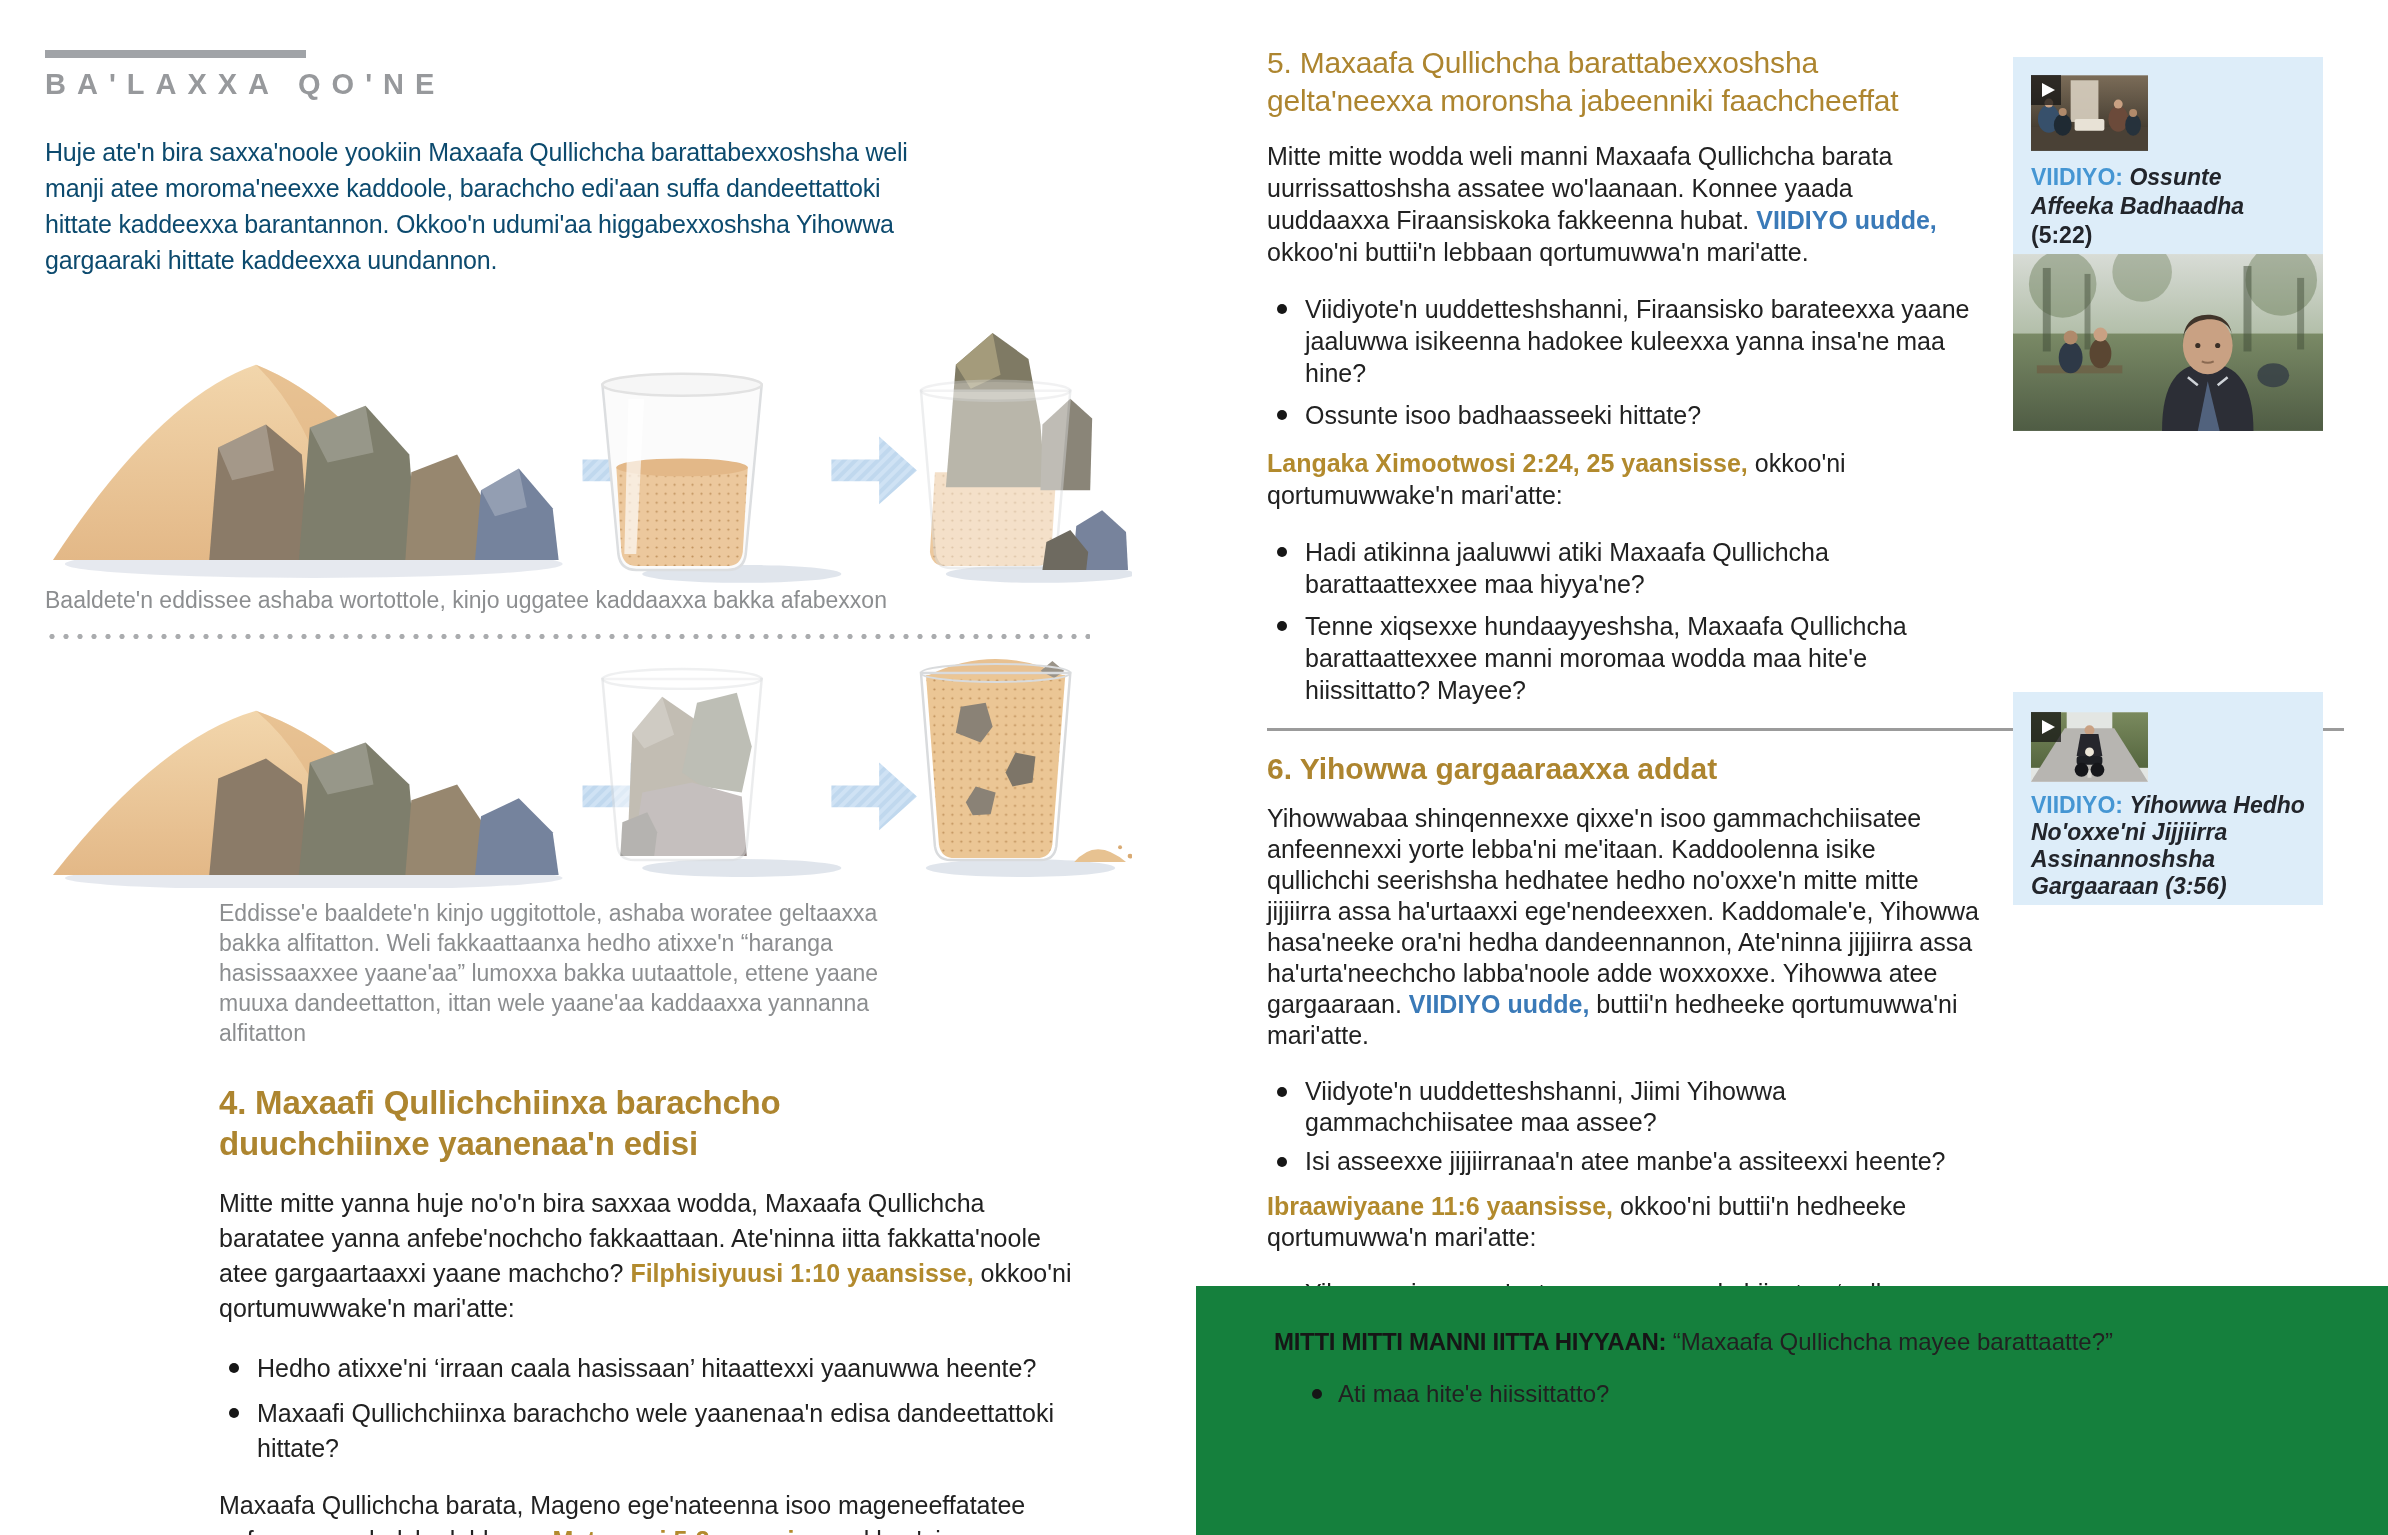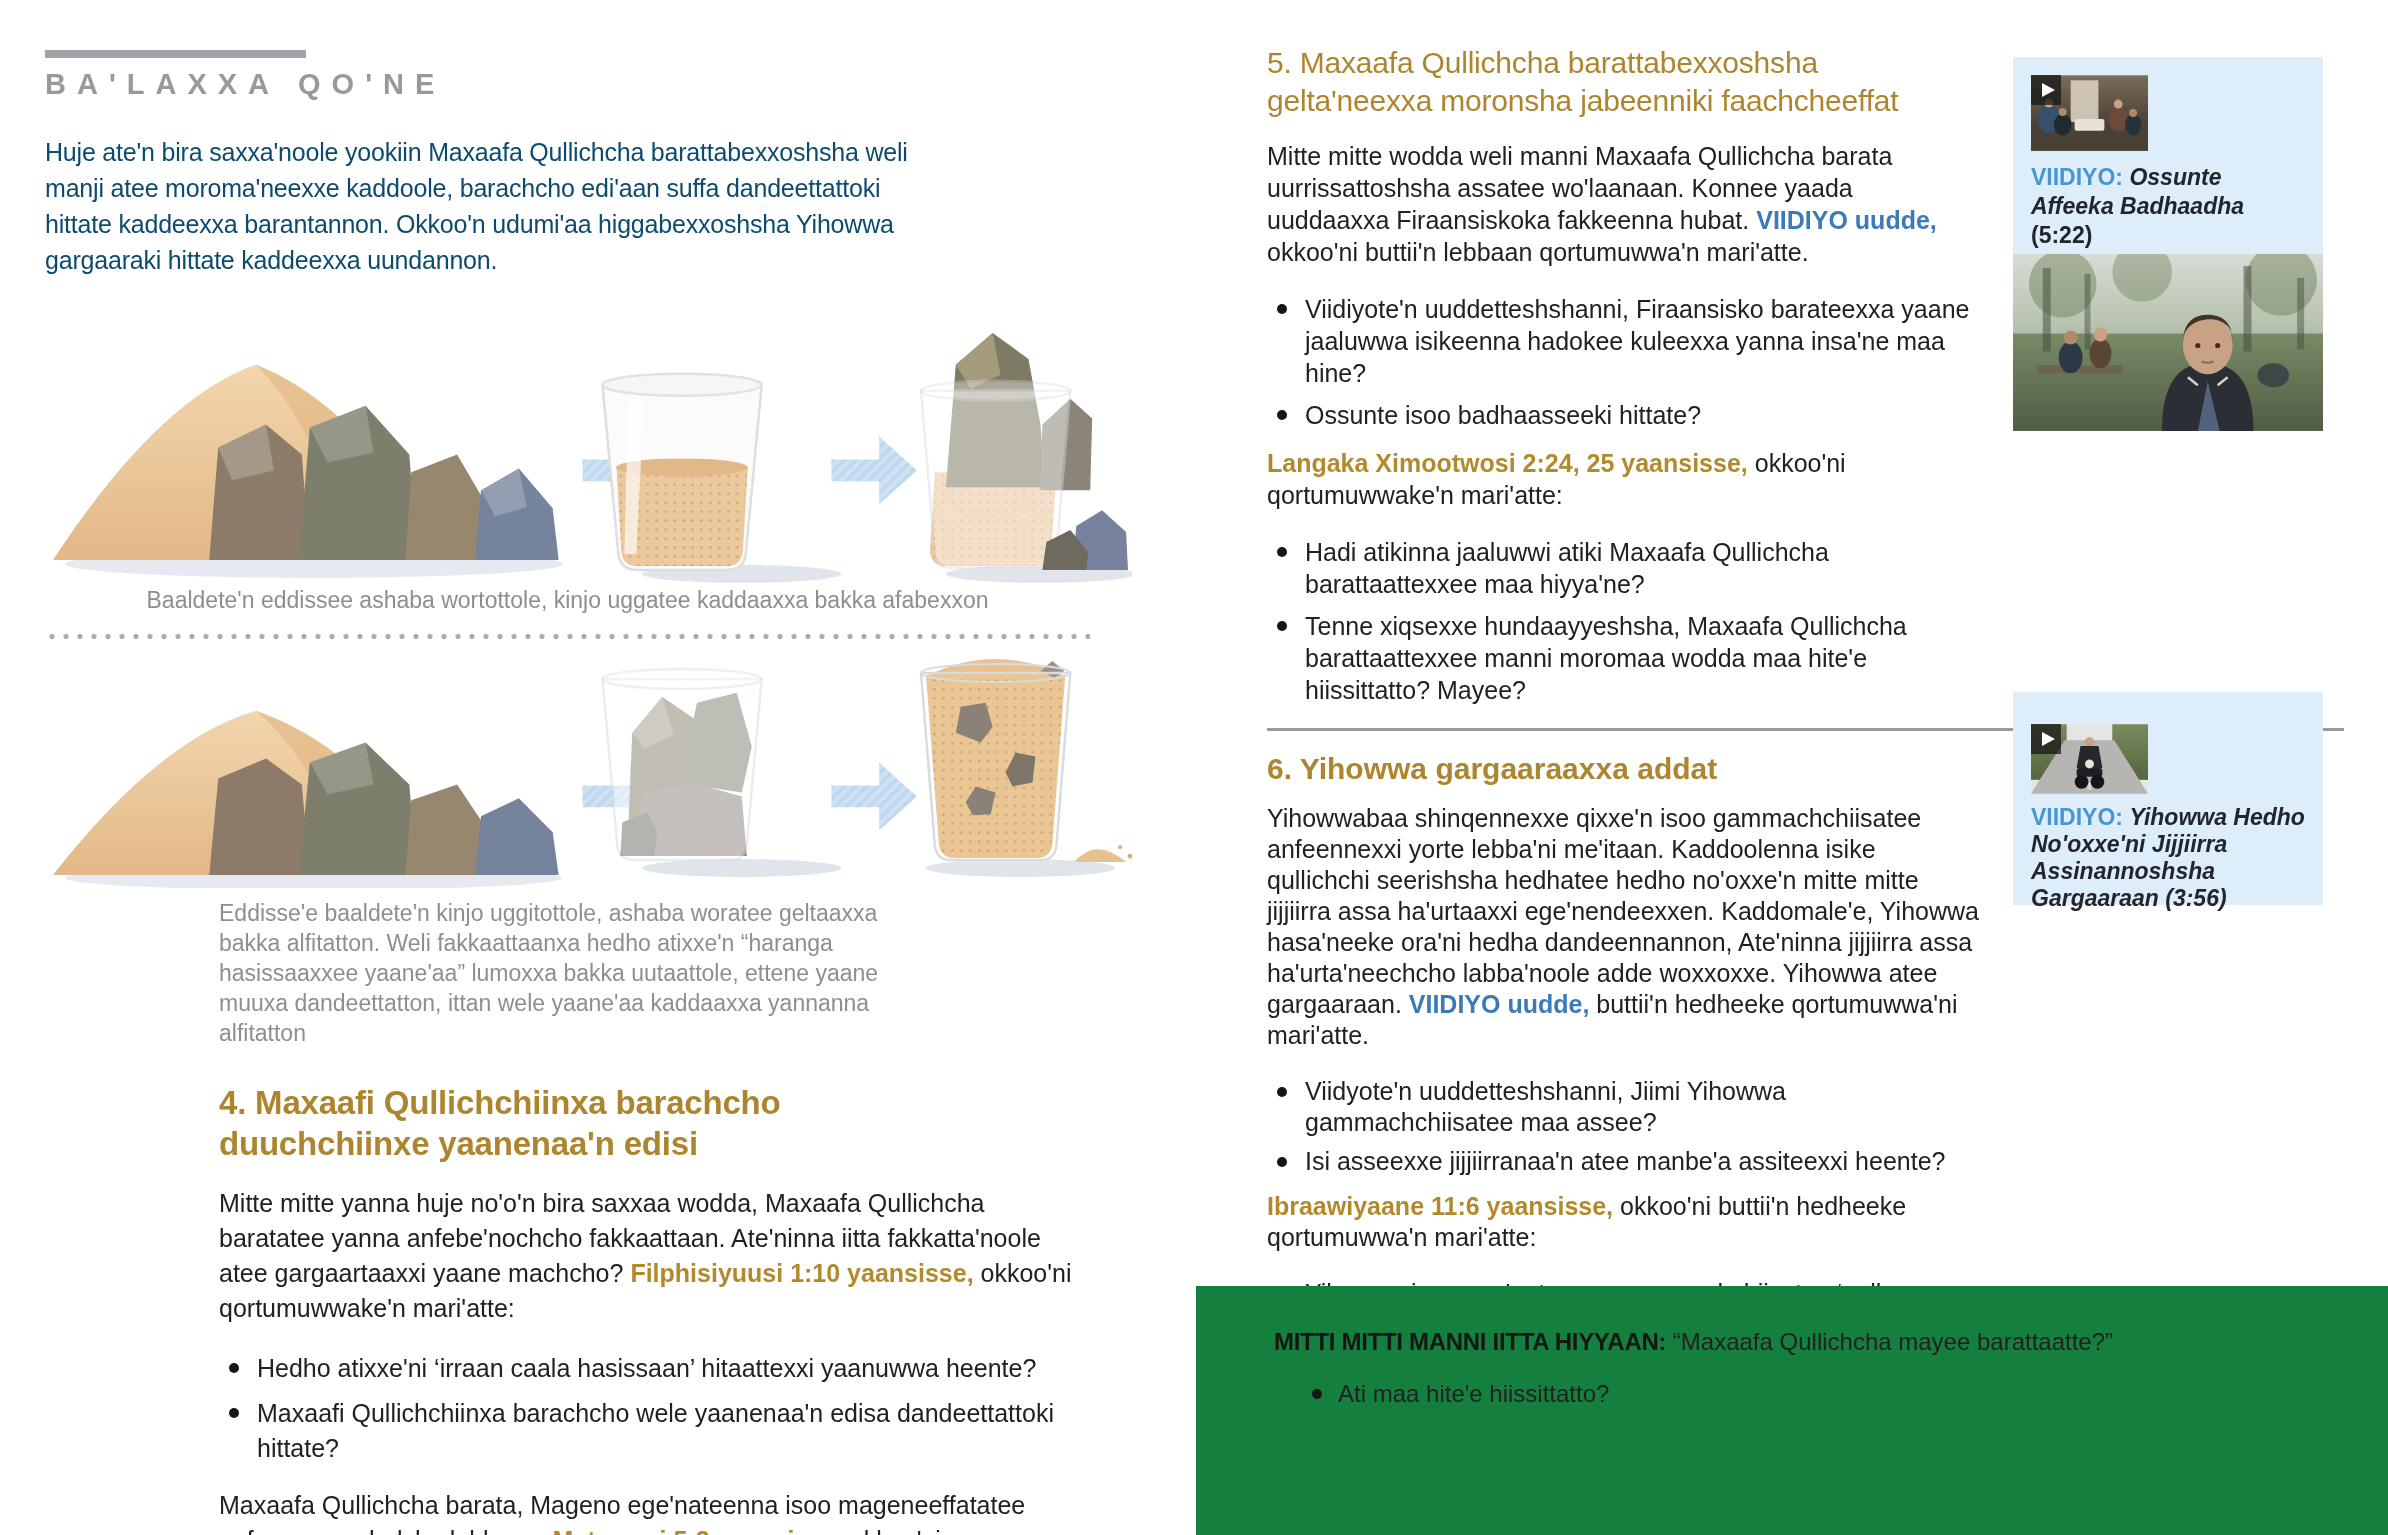--- a/index.html
+++ b/index.html
@@ -7,21 +7,21 @@
     width:2388px;height:1535px;position:relative;background:#ffffff;
     font-family:"Liberation Sans",sans-serif;color:#212121;overflow:hidden;
   }
   
   .left-col{position:absolute;left:45px;top:50px;width:1087px}
   .kicker-bar{width:261px;height:8px;background:#a0a3a7}
   .kicker{margin-top:10px;font-size:29px;line-height:32px;font-weight:bold;color:#97999c;letter-spacing:11px}
   .intro{margin-top:34px;width:900px;font-size:25px;line-height:36px;letter-spacing:-0.2px;color:#0c4a6e}
   .figsvg{display:block;margin-top:20px;width:1087px;height:281px}
   .figsvg2{display:block;margin-top:10px;width:1087px;height:237px}
-  .cap1{margin-top:2px;width:1045px;text-align:center;font-size:23px;line-height:28px;color:#8c8e90}
+  .cap1{margin-top:2px;width:1045px;text-align:left;font-size:23px;line-height:28px;color:#8c8e90}
   .divider{margin-top:18px;width:1045px;height:9px;
     background-image:radial-gradient(circle,#aaacae 2.3px,transparent 2.9px);
     background-size:14px 9px;background-repeat:repeat-x}
   .indent{margin-left:174px}
   .cap2{margin-top:10px;width:708px;font-size:23px;line-height:30px;color:#8c8e90}
   .h4{margin-top:34px;width:677px;font-size:33px;line-height:41px;color:#ad852f;font-weight:bold;letter-spacing:-0.2px}
   .p-left{margin-top:22px;width:858px;font-size:25px;line-height:35px}
   .bullets{margin-top:12px;width:846px}
   .bullet{display:flex;margin-top:10px}
   .dot{flex:0 0 auto;width:10px;height:10px;border-radius:50%;background:#161616;margin:12px 18px 0 10px}
@@ -35,21 +35,21 @@
   .r-bullets .bt{font-size:25px;line-height:32px}
   .r-bullets .dot{margin-top:11px}
   .tight .bt,.rp.tight{line-height:31px}
   .mt16{margin-top:16px}.mt14{margin-top:14px}.mt8 .bullet{margin-top:8px}
   .hrule{margin-top:22px;width:1077px;border-top:3px solid #9b9b9b;height:0}
   .ref{color:#b28a2d;font-weight:bold}
   .vlink{color:#3a7ab8;font-weight:bold;cursor:pointer}
   
   .vbox{position:absolute;width:310px;background:#ddedf9;box-sizing:border-box;padding:18px}
   .vbox1{left:2013px;top:57px;height:219px}
-  .vbox2{left:2013px;top:692px;height:213px;padding:32px 18px}
+  .vbox2{left:2013px;top:692px;height:213px;padding:20px 18px}
   .thumb{position:relative;width:117px;display:block}
   .thumb svg{display:block;width:100%;height:100%}
   .play{position:absolute;left:0;top:0;width:30px;height:30px;background:rgba(18,18,18,.72)}
   .play::after{content:"";position:absolute;left:11px;top:8px;width:0;height:0;
     border-left:13px solid #ffffff;border-top:7px solid transparent;border-bottom:7px solid transparent}
   .vcap{margin-top:12px;font-size:23px;line-height:29px;color:#22252b}
   .vbox2 .vcap{margin-top:10px;line-height:27px}
   .vcap .vlabel{color:#4596d3;font-weight:bold}
   .vcap .vtitle{font-weight:bold;font-style:italic}
   .vcap .vtime{font-weight:bold}

